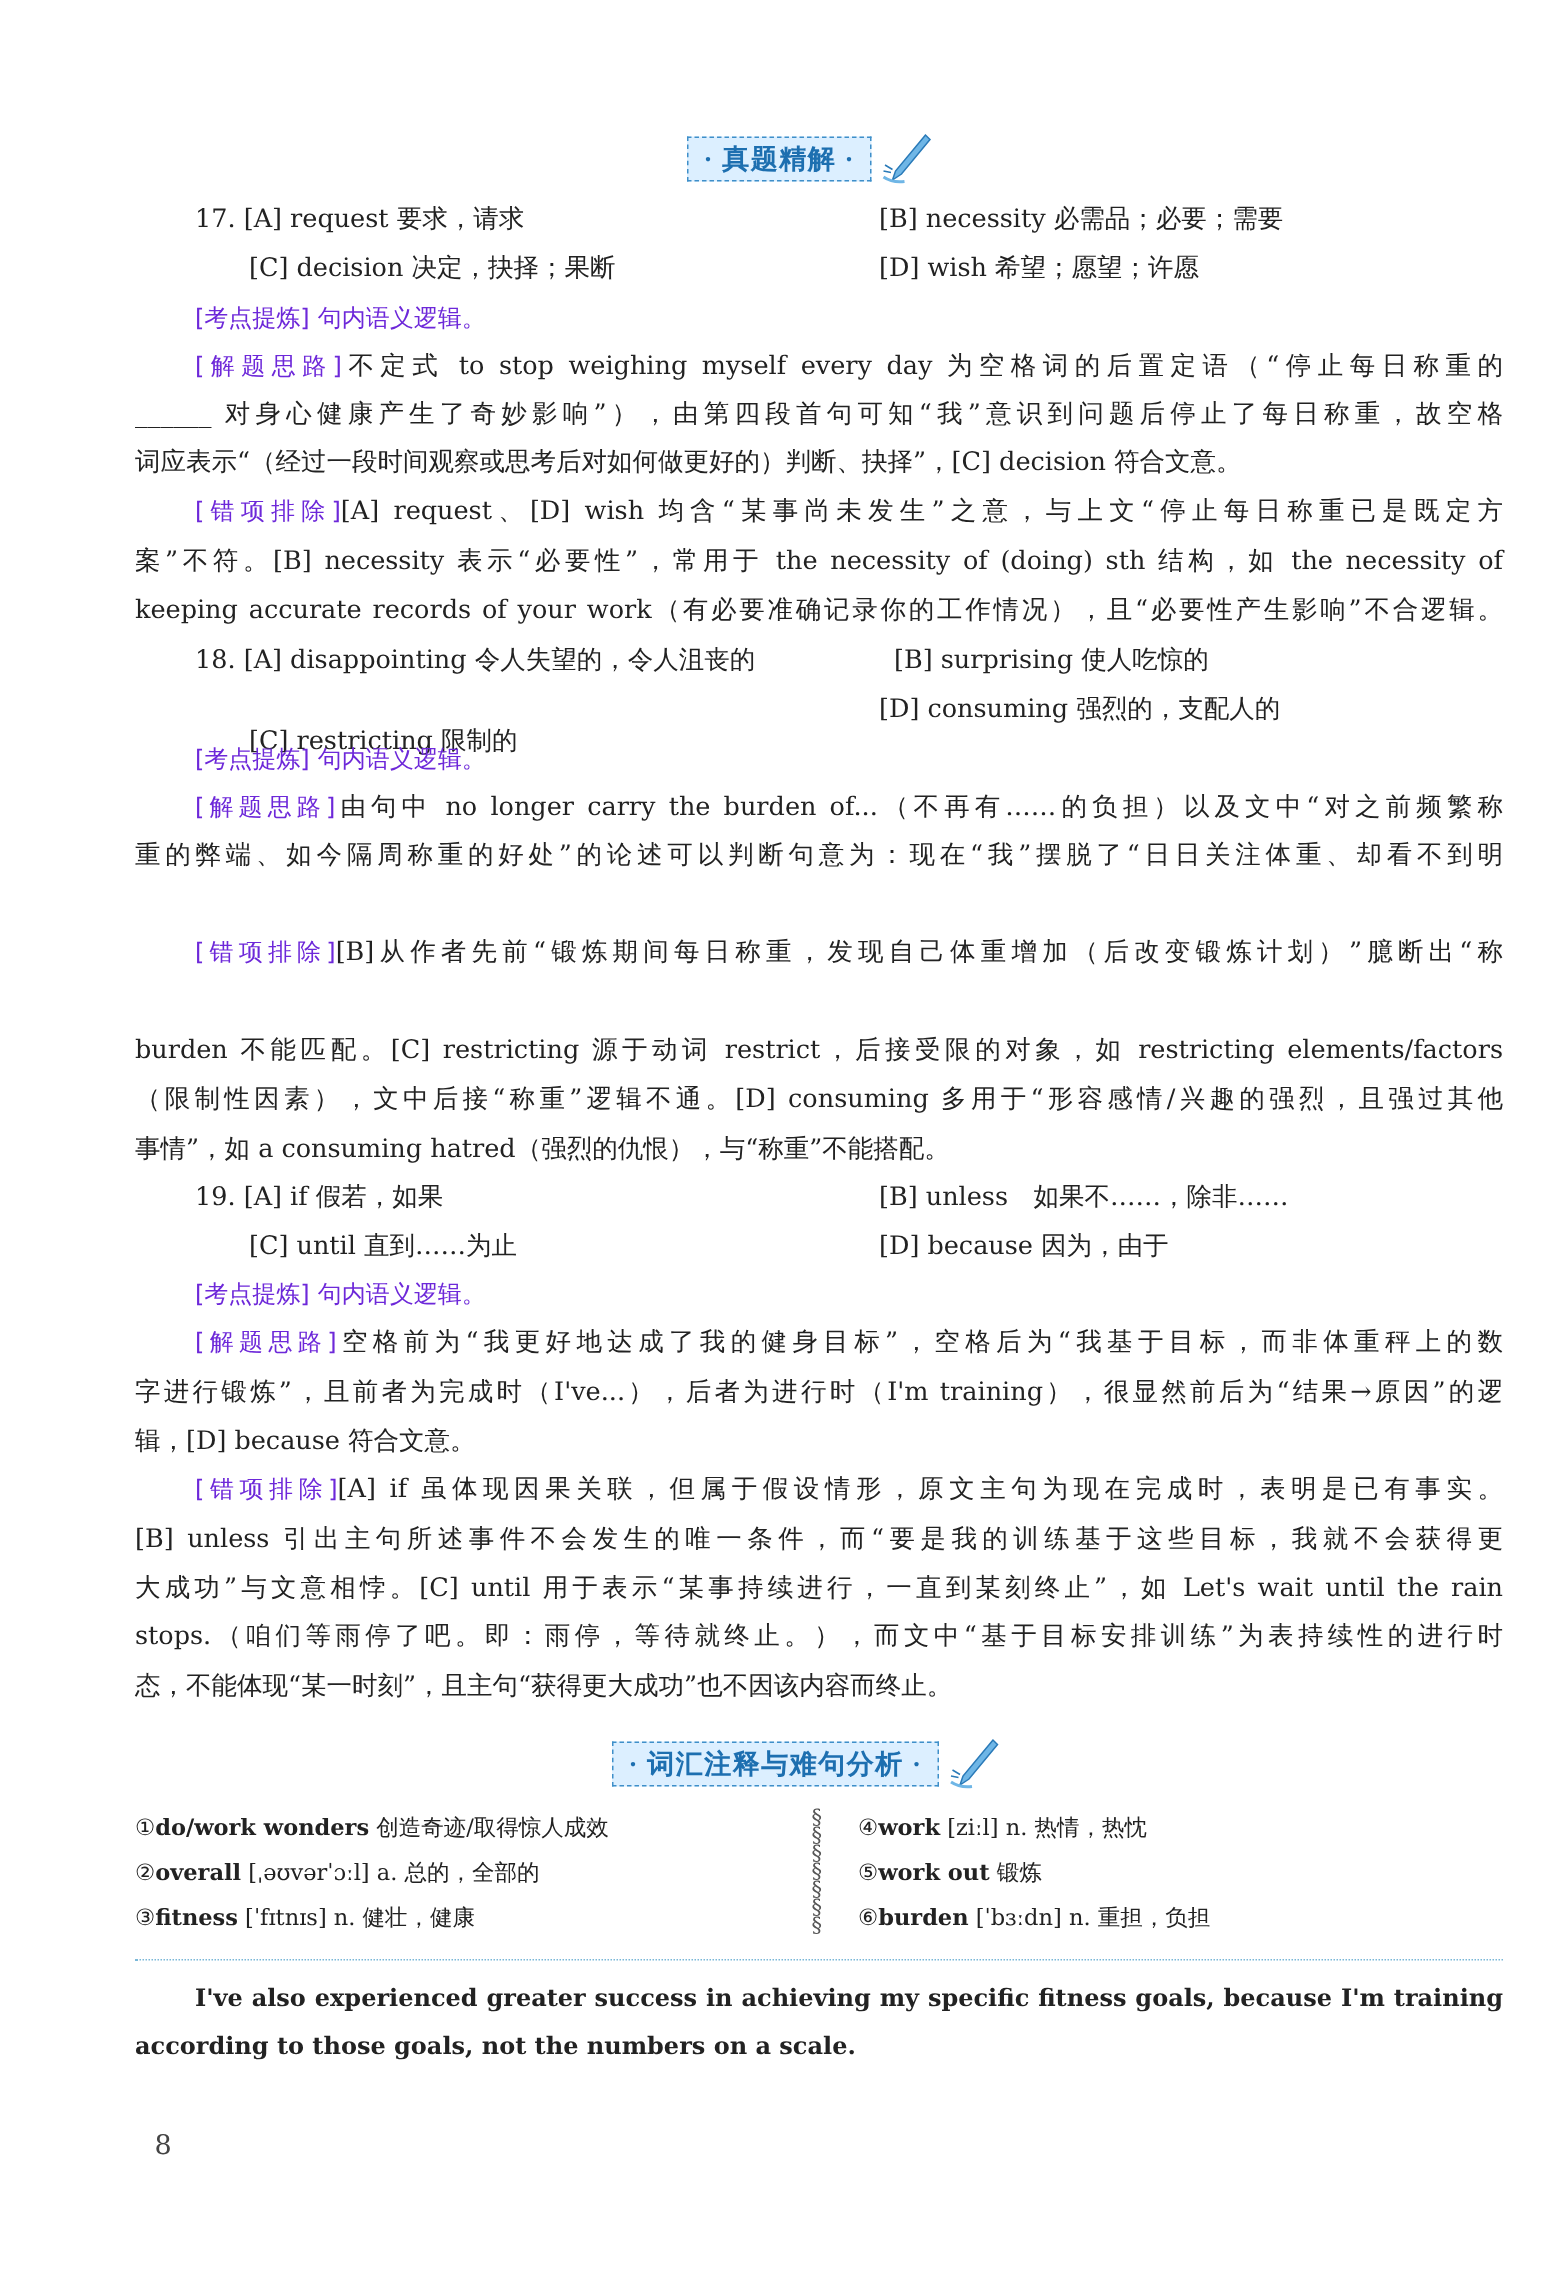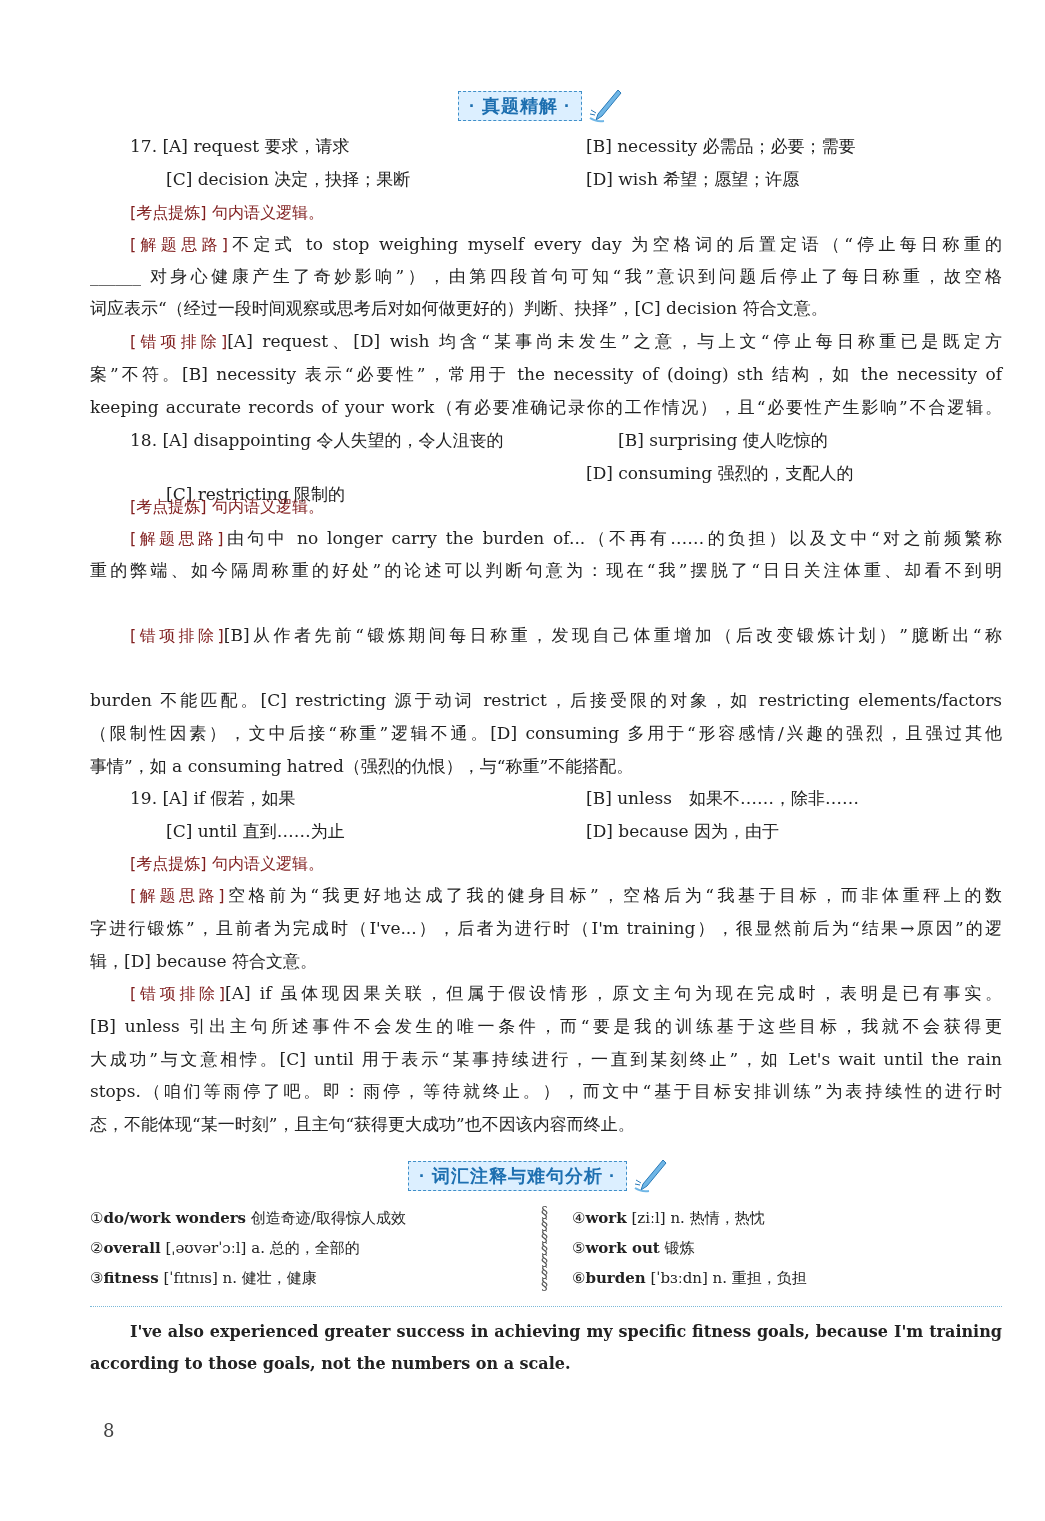--- a/index.html
+++ b/index.html
@@ -1,26 +1,26 @@
 <!DOCTYPE html>
 <html><head>
 <meta charset="utf-8">
 <style>
   html, body { margin:0; padding:0; background:#ffffff; }
   body { width:1045px; height:1521px; position:relative; overflow:hidden;
          font-family:"DejaVu Serif","Liberation Serif",serif; color:#222; }
   .page { position:absolute; left:0; top:0; width:1045px; height:1521px; }
   .section-head { position:absolute; display:flex; align-items:center; }
   .badge { border:1.5px dashed #3f8fc9; background:#dcefff; color:#1d6fb0;
-           font-family:Liberation Sans, sans-serif; font-weight:bold;
+           font-family:Liberation Serif, serif; font-weight:bold;
            font-size:18px; padding:2px 10px; letter-spacing:1px; }
   .pen { margin-left:6px; }
   .line { position:absolute; left:90px; width:912px; font-size:17px; line-height:32px; white-space:nowrap; }
   .ind { padding-left:40px; box-sizing:border-box; }
-  .lbl { color:#7f1d1d; font-family:"DejaVu Sans","Liberation Sans",sans-serif; font-size:16px; }
+  .lbl { color:#6d28d9; font-family:"DejaVu Sans","Liberation Sans",sans-serif; font-size:16px; }
   .opt { position:absolute; font-size:17px; line-height:32px; white-space:nowrap; }
   .just { text-align:justify; text-align-last:justify; white-space:normal; }
   .vocab { position:absolute; font-size:15px; line-height:30px; white-space:nowrap; }
   .vocab b { font-weight:bold; }
   .wavy { position:absolute; left:541px; top:1206px; color:#555; font-size:14px; line-height:12px; width:10px; }
   .divider { position:absolute; left:90px; top:1306px; width:912px; border-top:1.5px dotted #7ab8d8; }
   .quote { position:absolute; left:90px; width:912px; font-weight:bold; font-size:16px; line-height:32px; }
   .pagenum { position:absolute; left:103px; top:1420px; font-size:18px; color:#444; }
 </style>
 </head>
@@ -43,21 +43,21 @@
   <div class="opt" style="left:586px;top:163px;">[D] wish 希望；愿望；许愿</div>
   <div class="line ind" style="top:196px;"><span class="lbl">[考点提炼]</span> <span class="lbl">句内语义逻辑。</span></div>
   <div class="line ind just" style="top:228px;"><span class="lbl">[解题思路]</span><span>不定式 to stop weighing myself every day 为空格词的后置定语（“停止每日称重的</span></div>
   <div class="line just" style="top:260px;">______ 对身心健康产生了奇妙影响”），由第四段首句可知“我”意识到问题后停止了每日称重，故空格</div>
   <div class="line" style="top:292px;">词应表示“（经过一段时间观察或思考后对如何做更好的）判断、抉择”，[C] decision 符合文意。</div>
   <div class="line ind just" style="top:325px;"><span class="lbl">[错项排除]</span><span>[A] request、[D] wish 均含“某事尚未发生”之意，与上文“停止每日称重已是既定方</span></div>
   <div class="line just" style="top:358px;">案”不符。[B] necessity 表示“必要性”，常用于 the necessity of (doing) sth 结构，如 the necessity of</div>
   <div class="line just" style="top:391px;">keeping accurate records of your work（有必要准确记录你的工作情况），且“必要性产生影响”不合逻辑。</div>
 
   <div class="opt" style="left:130px;top:424px;"><span>18.</span> <span>[A] disappointing 令人失望的，令人沮丧的</span></div>
-  <div class="opt" style="left:618px;top:424px;">[B] surprising 使人吃惊的</div>
+  <div class="opt" style="left:596px;top:424px;">[B] surprising 使人吃惊的</div>
   <div class="opt" style="left:166px;top:478px;">[C] restricting 限制的</div>
   <div class="opt" style="left:586px;top:457px;">[D] consuming 强烈的，支配人的</div>
   <div class="line ind" style="top:490px;"><span class="lbl">[考点提炼]</span> <span class="lbl">句内语义逻辑。</span></div>
   <div class="line ind just" style="top:522px;"><span class="lbl">[解题思路]</span><span>由句中 no longer carry the burden of...（不再有……的负担）以及文中“对之前频繁称</span></div>
   <div class="line just" style="top:554px;">重的弊端、如今隔周称重的好处”的论述可以判断句意为：现在“我”摆脱了“日日关注体重、却看不到明</div>
   <div class="line ind just" style="top:619px;"><span class="lbl">[错项排除]</span><span>[B]从作者先前“锻炼期间每日称重，发现自己体重增加（后改变锻炼计划）”臆断出“称</span></div>
   <div class="line just" style="top:684px;">burden 不能匹配。[C] restricting 源于动词 restrict，后接受限的对象，如 restricting elements/factors</div>
   <div class="line just" style="top:717px;">（限制性因素），文中后接“称重”逻辑不通。[D] consuming 多用于“形容感情/兴趣的强烈，且强过其他</div>
   <div class="line" style="top:750px;">事情”，如 a consuming hatred（强烈的仇恨），与“称重”不能搭配。</div>
 

